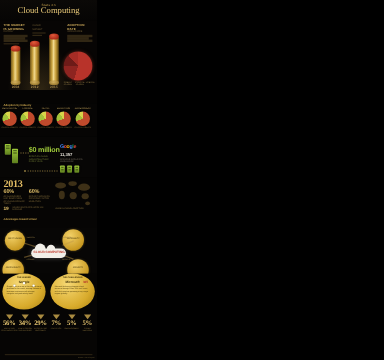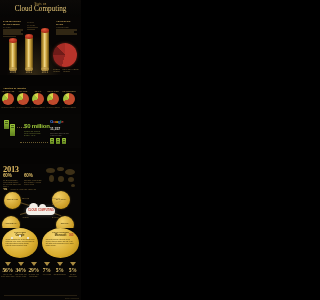--- a/index.html
+++ b/index.html
@@ -55,21 +55,21 @@
   #gnum{position:absolute;color:#dcd8cf;font-size:3.6px;font-weight:bold;letter-spacing:-.1px;}
   #gnumsub{position:absolute;color:#6b6457;font-size:1.8px;line-height:2.1px;}
   .server{position:absolute;width:5px;height:9px;border-radius:.6px;
           background:linear-gradient(180deg,#9ec93a,#5e7f1e);box-shadow:0 0 1px rgba(0,0,0,.7);}
   .server::before,.server::after{content:"";position:absolute;left:.8px;right:.8px;height:.8px;
           background:rgba(20,30,5,.55);}
   .server::before{top:1.4px}.server::after{top:3.2px}
   .arrowdot{position:absolute;height:0;border-top:.5px dotted #6a5a2e;}
 
   
-  #y2013{top:164px;height:42px;background:#060504;}
+  #y2013{top:148px;height:42px;background:#060504;}
   #yrbig{position:absolute;color:#e0bb63;font-size:8.5px;font-weight:bold;letter-spacing:-.3px;
          font-family:"Liberation Serif",serif;}
   .pct{position:absolute;color:#e3c169;font-size:4.6px;font-weight:bold;letter-spacing:-.2px;}
   .pctsub{position:absolute;color:#7a6536;font-size:1.8px;line-height:2.1px;}
   .mapdot{position:absolute;border-radius:50%;background:rgba(190,150,70,.30);}
   #maplbl{position:absolute;color:#7d6838;font-size:1.8px;}
 
   
   #cloudsec{top:190px;height:40px;background:#070605;}
   .node{position:absolute;border-radius:50%;

